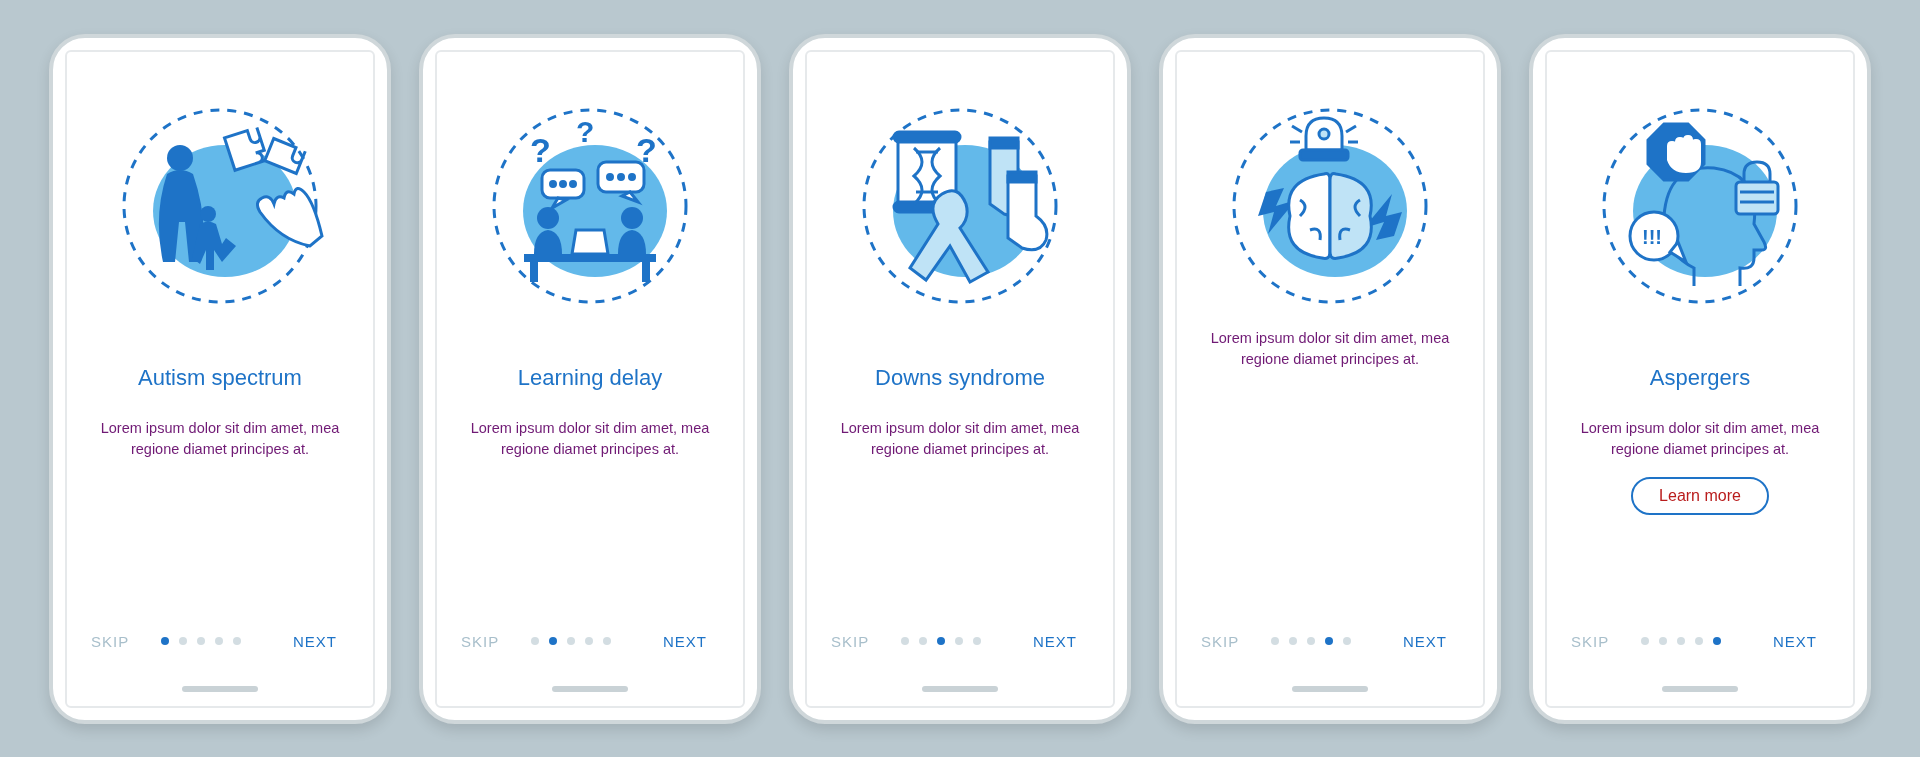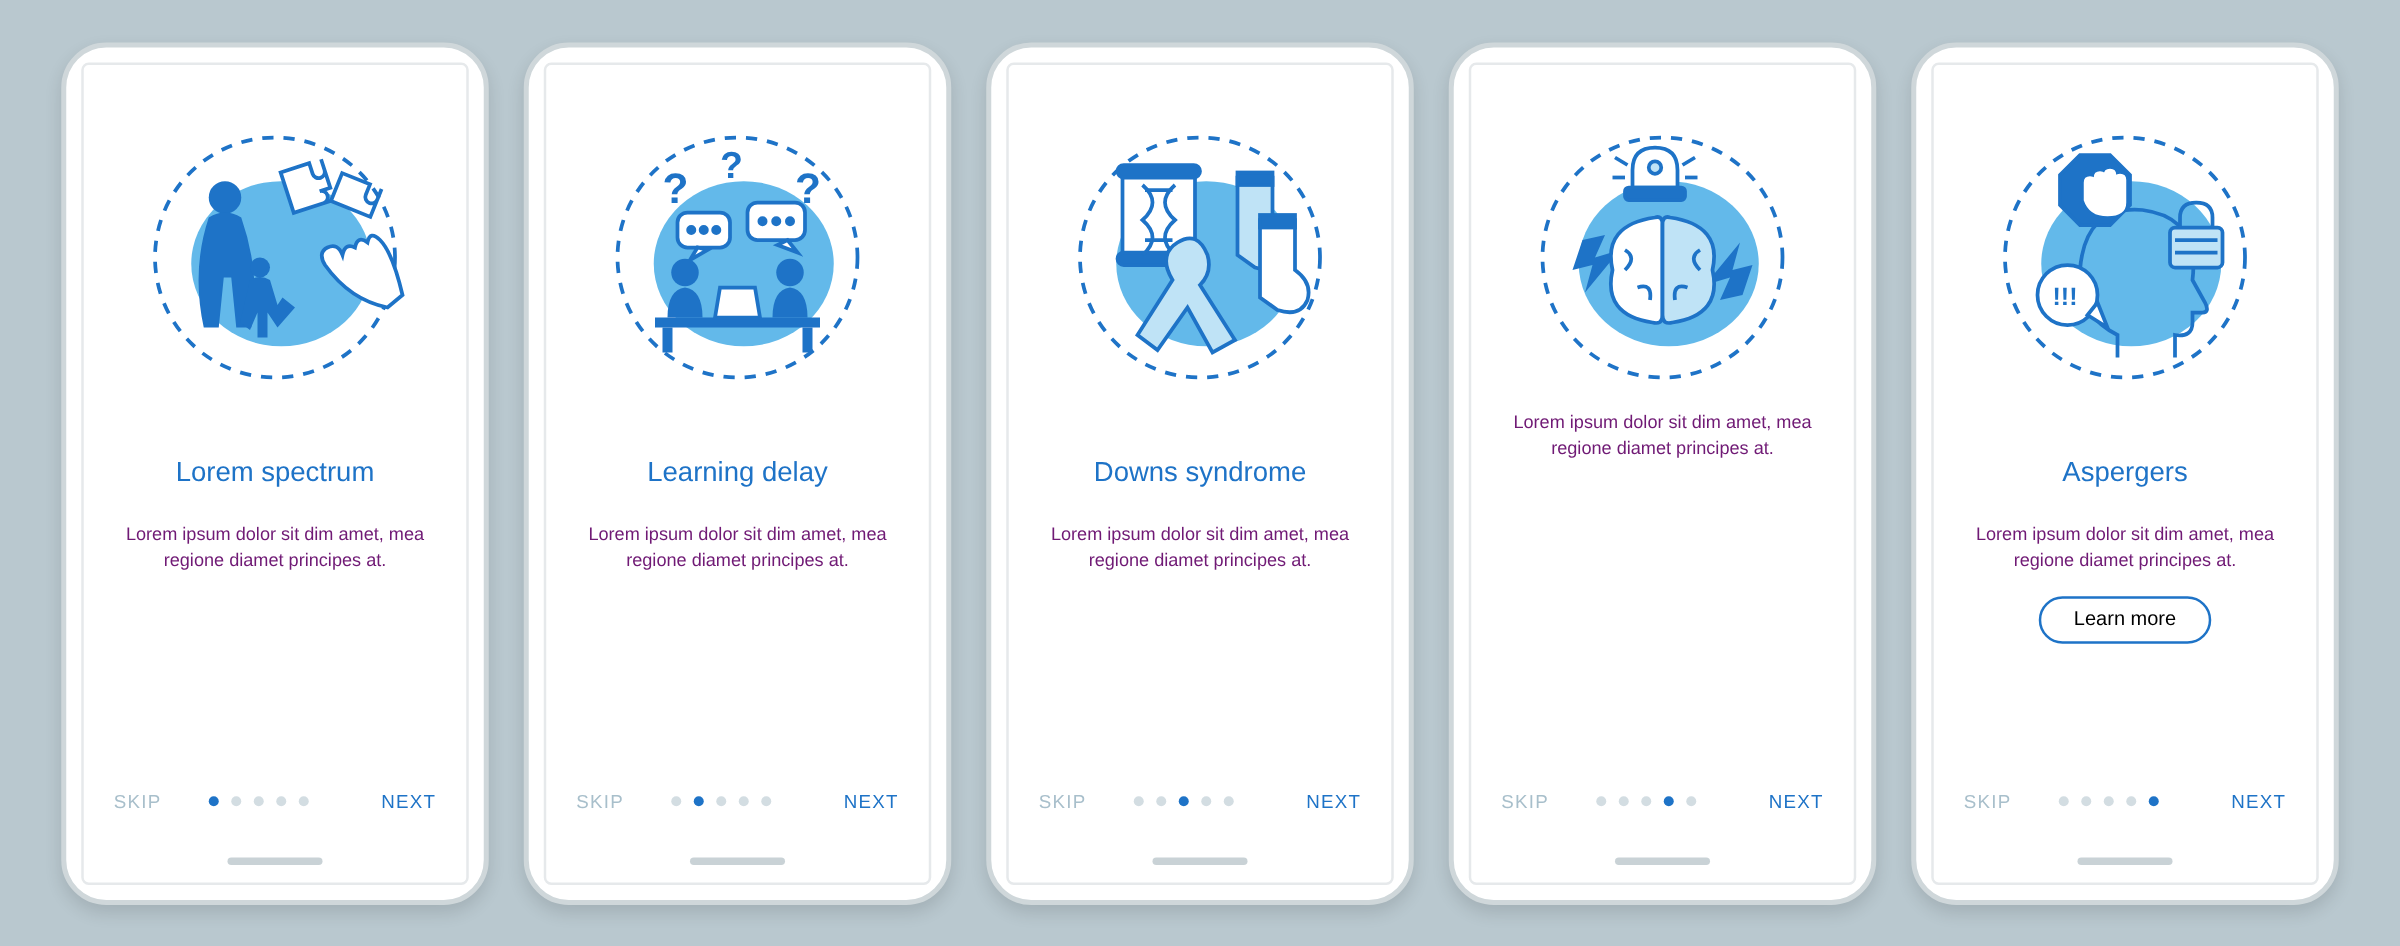--- a/index.html
+++ b/index.html
@@ -63,31 +63,31 @@
     color: #701a75;
     font-size: 14.5px;
     line-height: 1.5;
     text-align: center;
     margin-top: 12px;
     max-width: 250px;
   }
   .learn-more {
     margin-top: 16px;
     border: 2px solid #1e73c7;
-    color: #000000;
+    color: #b91c1c;
     background: #fff;
     border-radius: 24px;
     padding: 8px 26px;
     font-size: 16px;
     cursor: pointer;
   }
   .footer {
     position: absolute;
     bottom: 56px;
-    left: 0; right: 0;
+    left: 0; right: 12px;
     display: flex;
     align-items: center;
     justify-content: space-between;
     padding: 0 24px;
   }
   .skip {
     color: #a8bfcb;
     font-size: 15px;
     letter-spacing: 1px;
     cursor: pointer;
@@ -125,21 +125,21 @@
 <body>
 
 <div class="row" id="row">
     <div class="phone">
     <div class="screen">
       <div class="illus-wrap">
         <svg viewBox="0 0 220 220">
             <use href="#autism-icon"></use>
           </svg>
       </div>
-      <div class="title">Lorem spectrum</div>
+      <div class="title">Autism spectrum</div>
       <div class="desc">Lorem ipsum dolor sit dim amet, mea regione diamet principes at.</div>
 
       <div class="footer">
         <span class="skip">SKIP</span>
         <div class="dots">
             <span class="dot active"></span>
             <span class="dot"></span>
             <span class="dot"></span>
             <span class="dot"></span>
             <span class="dot"></span>

